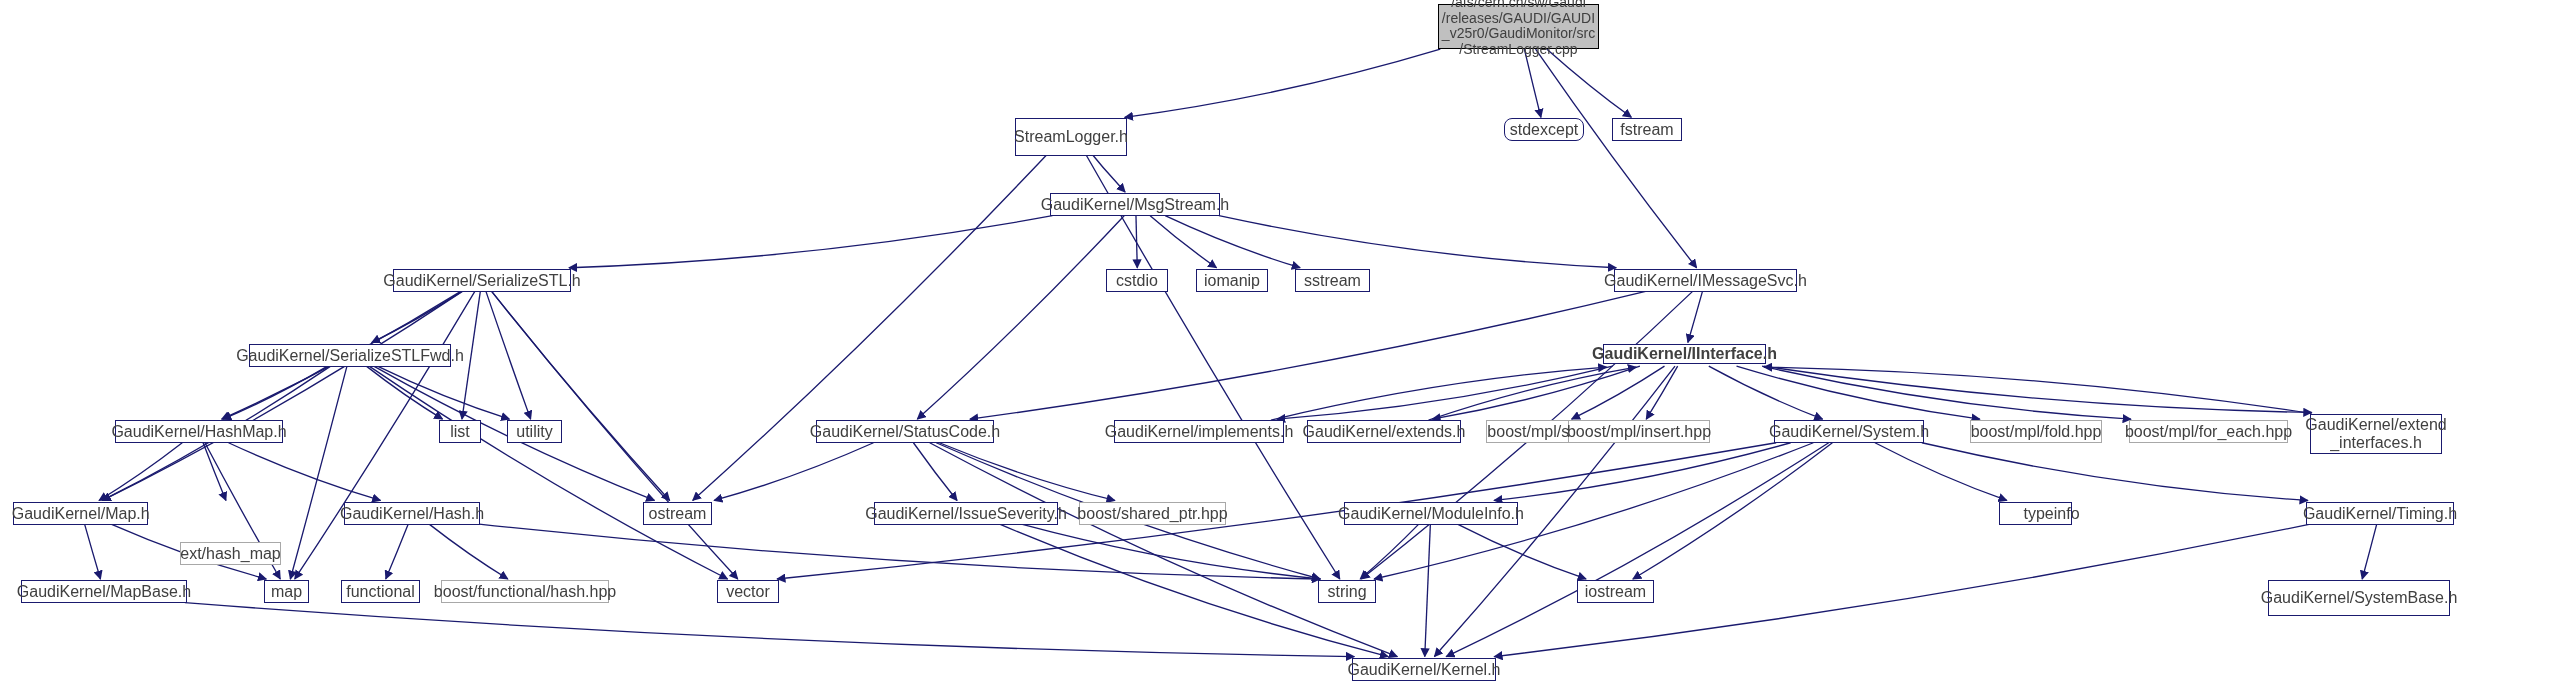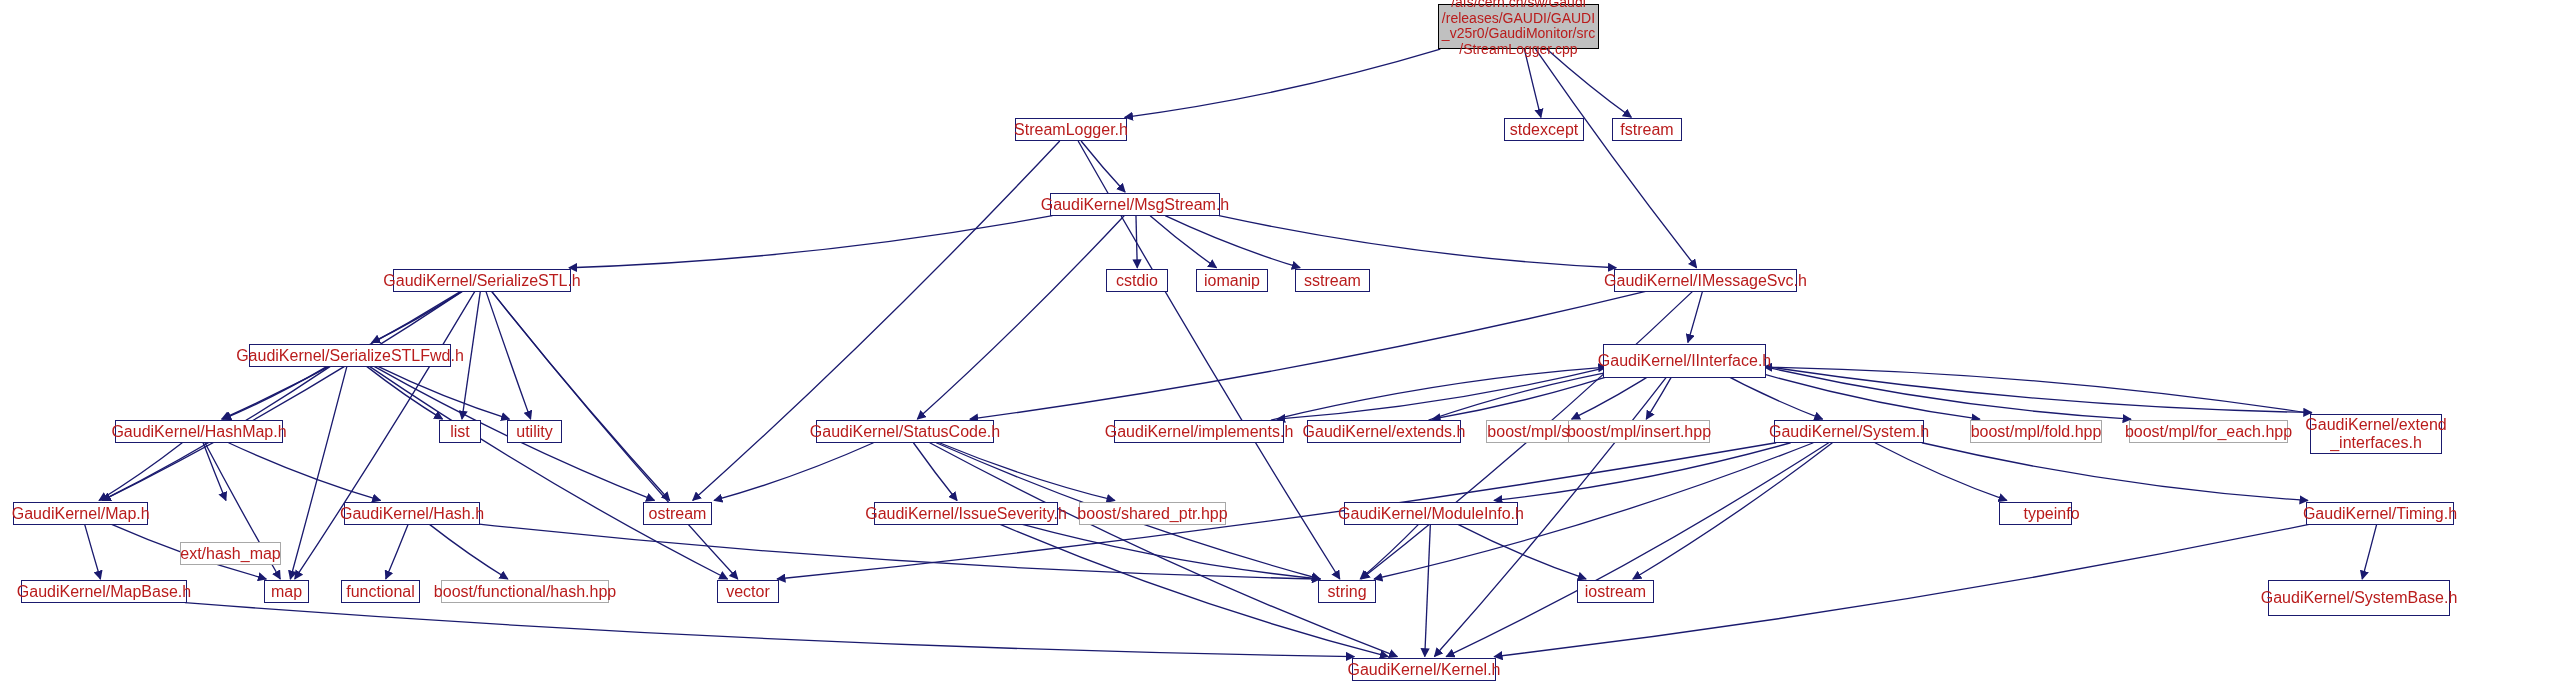--- a/index.html
+++ b/index.html
@@ -1,21 +1,21 @@
 <!DOCTYPE html>
 <html style="font-size:15px"><head>
 <meta charset="utf-8">
 <style>
   html,body{margin:0;padding:0;background:#ffffff;}
   #canvas{position:relative;width:2576px;height:684px;background:#ffffff;
           font-family:"Liberation Sans","DejaVu Sans",sans-serif;overflow:hidden;}
   svg#edges{position:absolute;left:0;top:0;width:2576px;height:684px;}
   .node{position:absolute;box-sizing:border-box;display:flex;align-items:center;
         justify-content:center;text-align:center;line-height:1.12;
-        font-size:16px;color:#b91c1c;background:#ffffff;border:0.9px solid #1a1a6e;
+        font-size:16px;color:#404040;background:#ffffff;border:0.9px solid #1a1a6e;
         white-space:pre;}
   .node.root{background:#c0c0c0;border:0.9px solid #000000;}
   .node.ext{border:0.9px solid #a8a8a8;}
 </style>
 </head>
 <body>
 
 <div id="canvas">
   <svg id="edges" viewBox="0 0 2722 723">
     <defs>
@@ -96,31 +96,31 @@
         <path d="M 195 637 Q 813 684.75 1431 694" marker-end="url(#arrow)"></path>
         <path d="M 1936.4260355029585 468 Q 1830.98224852071 548.8572781065088 1725.5384615384614 612" marker-end="url(#arrow)"></path>
         <path d="M 1540.120481927711 554 Q 1608.078313253012 588.7084578313253 1676.0361445783133 612" marker-end="url(#arrow)"></path>
       </g>
   </svg>
   <div id="node-layer">
       <div class="node root" style="left: 1438px; top: 3.8px; width: 161px; height: 45px; font-size: 14px;">/afs/cern.ch/sw/Gaudi
 /releases/GAUDI/GAUDI
 _v25r0/GaudiMonitor/src
 /StreamLogger.cpp</div>
-      <div class="node" style="left: 1015px; top: 118px; width: 112px; height: 23px;">StreamLogger.h</div>
-      <div class="node" style="left: 1504px; top: 118px; width: 80px; height: 23px;">stdexcept</div>
+      <div class="node" style="left: 1015px; top: 118px; width: 112px; height: 38px;">StreamLogger.h</div>
+      <div class="node" style="left: 1504px; top: 118px; width: 80px; height: 23px; border-radius: 8px;">stdexcept</div>
       <div class="node" style="left: 1612px; top: 118px; width: 70px; height: 23px;">fstream</div>
       <div class="node" style="left: 1050px; top: 193px; width: 170px; height: 23px;">GaudiKernel/MsgStream.h</div>
       <div class="node" style="left: 393px; top: 269px; width: 178px; height: 23px;">GaudiKernel/SerializeSTL.h</div>
       <div class="node" style="left: 1106px; top: 269px; width: 62px; height: 23px;">cstdio</div>
       <div class="node" style="left: 1196px; top: 269px; width: 72px; height: 23px; text-align: right;">iomanip</div>
       <div class="node" style="left: 1295px; top: 269px; width: 75px; height: 23px;">sstream</div>
       <div class="node" style="left: 1614px; top: 269px; width: 183px; height: 23px;">GaudiKernel/IMessageSvc.h</div>
       <div class="node" style="left: 249px; top: 344px; width: 202px; height: 23px;">GaudiKernel/SerializeSTLFwd.h</div>
-      <div class="node" style="left: 1603px; top: 344px; width: 163px; height: 34px;">GaudiKernel/IInterface.h</div>
+      <div class="node" style="left: 1603px; top: 344px; width: 163px; height: 20px; font-weight: bold;">GaudiKernel/IInterface.h</div>
       <div class="node" style="left: 115px; top: 420px; width: 168px; height: 23px;">GaudiKernel/HashMap.h</div>
       <div class="node" style="left: 439px; top: 420px; width: 42px; height: 23px;">list</div>
       <div class="node" style="left: 507px; top: 420px; width: 55px; height: 23px;">utility</div>
       <div class="node" style="left: 816px; top: 420px; width: 178px; height: 23px;">GaudiKernel/StatusCode.h</div>
       <div class="node" style="left: 1114px; top: 420px; width: 170px; height: 23px;">GaudiKernel/implements.h</div>
       <div class="node" style="left: 1307px; top: 420px; width: 154px; height: 23px;">GaudiKernel/extends.h</div>
       <div class="node ext" style="left: 1486px; top: 420px; width: 129px; height: 23px;">boost/mpl/set.hpp</div>
       <div class="node ext" style="left: 1568px; top: 420px; width: 142px; height: 23px;">boost/mpl/insert.hpp</div>
       <div class="node" style="left: 1774px; top: 420px; width: 150px; height: 23px;">GaudiKernel/System.h</div>
       <div class="node ext" style="left: 1970px; top: 420px; width: 132px; height: 23px;">boost/mpl/fold.hpp</div>

